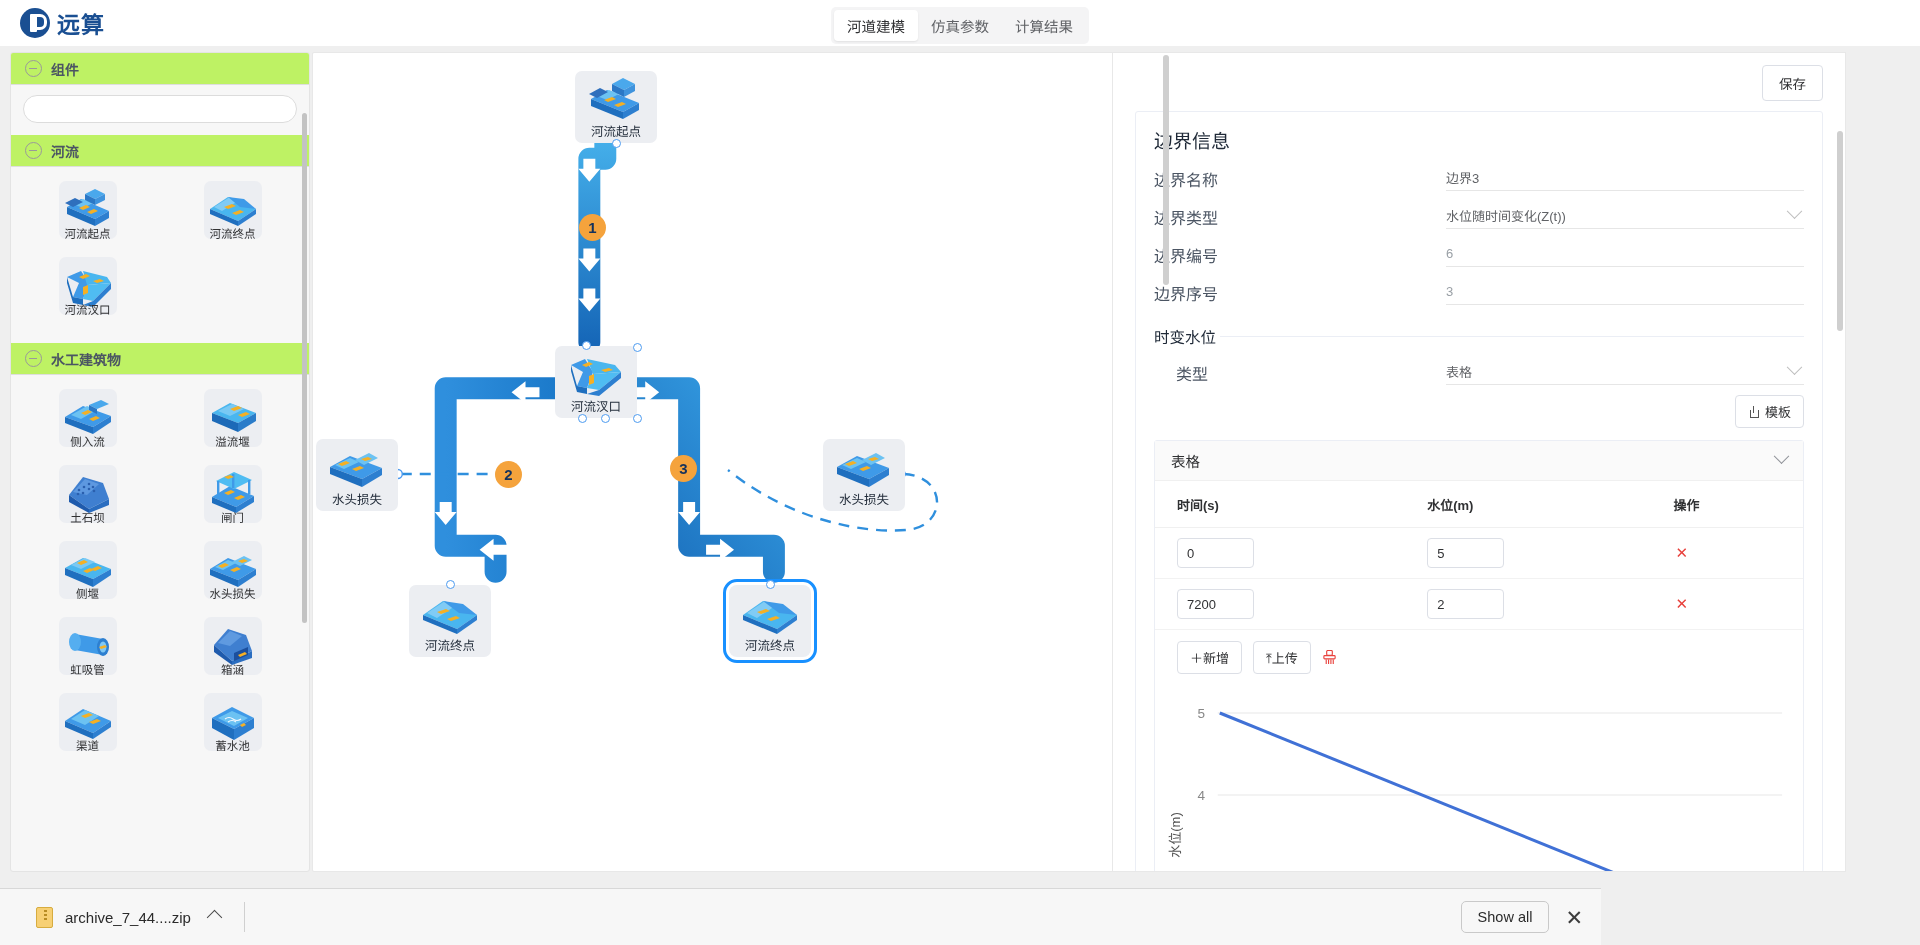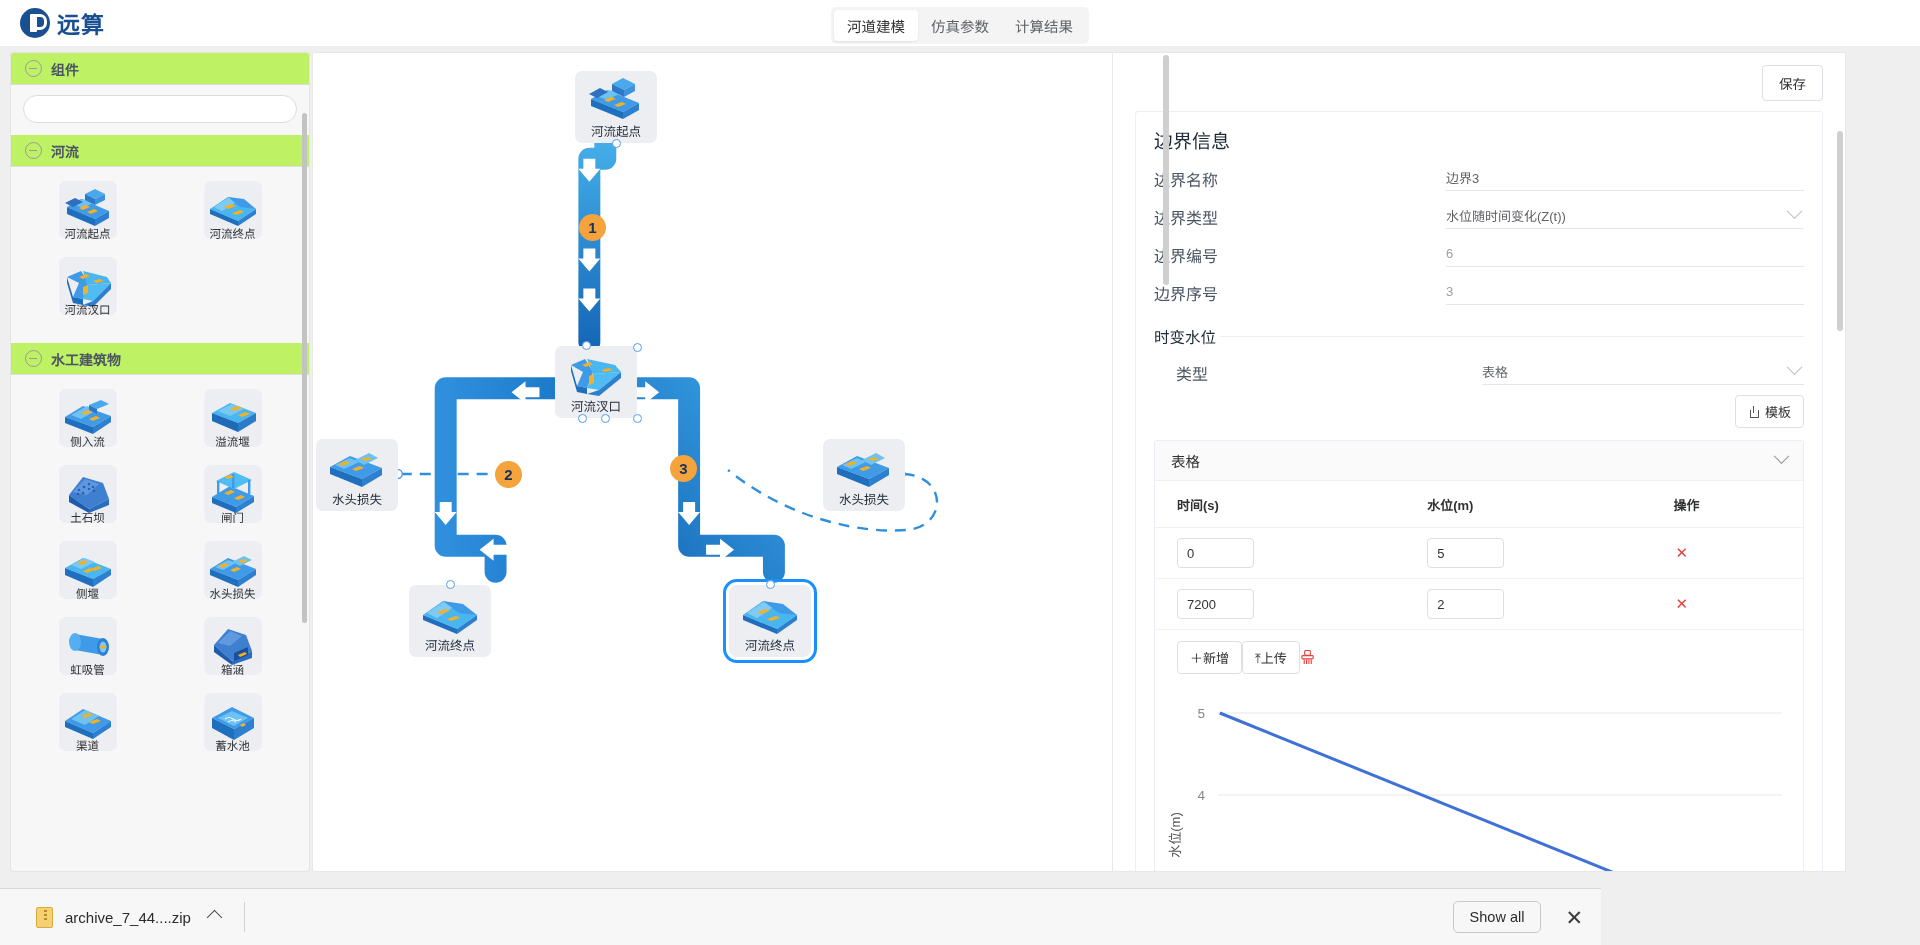--- a/index.html
+++ b/index.html
@@ -190,21 +190,21 @@
   .tbl td { padding: 10px 0; border-bottom: 1px solid #f2f2f2; }
   .tbl td:nth-child(1) { padding-left: 22px; }
   .cell-input {
     width: 77px; height: 30px; border: 1px solid #dcdfe6; border-radius: 4px;
     font-size: 13px; font-family: inherit; color: #303133; padding: 0 9px; outline: none;
   }
   .del-x {
     color: #e8413c; font-size: 15px; font-weight: 700; cursor: pointer;
     background: none; border: none; font-family: inherit; padding: 0 2px;
   }
-  .tbl-actions { display: flex; align-items: center; padding: 11px 0 11px 22px; }
+  .tbl-actions { display: flex; align-items: center; gap: 11px; padding: 11px 0 11px 22px; }
   .btn-sm { padding: 6px 12px; font-size: 13px; }
   .icon-clear {
     width: 15px; height: 16px; position: relative; cursor: pointer; flex: none;
   }
   .icon-clear svg { display: block; }
   .chart-area { position: relative; height: 260px; margin-top: 10px; }
   .chart-svg { width: 100%; height: 100%; display: block; }
   .rp-scrollbar {
     position: absolute; right: 2px; top: 78px; width: 6px; height: 200px;
     background: #cfcfcf; border-radius: 3px;
@@ -227,21 +227,21 @@
     content: ""; position: absolute; left: 7px; top: 2px; width: 3px; height: 12px;
     background: repeating-linear-gradient(#b88c23 0 2px, #f7d074 2px 4px);
   }
   .dl-name { font-size: 15px; color: #2b2b2b; }
   .dl-caret {
     width: 11px; height: 11px; border-left: 1.8px solid #4a4a4a;
     border-top: 1.8px solid #4a4a4a; transform: rotate(45deg); margin-left: 6px;
     cursor: pointer;
   }
   .dl-sep { width: 1px; height: 30px; background: #d0d0d0; margin-left: 6px; }
-  .dl-right { display: flex; align-items: center; gap: 24px; }
+  .dl-right { display: flex; align-items: center; gap: 16px; }
   .showall {
     border: 1px solid #c9c9c9; background: #f7f7f7; border-radius: 5px;
     font-size: 14.5px; color: #2b2b2b; padding: 7px 16px; cursor: pointer;
     font-family: inherit;
   }
   .close-x {
     font-size: 21px; color: #3c3c3c; cursor: pointer; line-height: 1;
     background: none; border: none; font-family: inherit;
   }
 </style>
@@ -718,21 +718,21 @@
         <div class="form-field">
           <span>3</span>
         </div>
       </div>
 
       <div class="subsec">
         <span class="subsec-title">时变水位</span>
         <span class="subsec-line"></span>
       </div>
 
-      <div class="form-row" style="padding-left:22px;gap:36px;">
+      <div class="form-row" style="padding-left:22px;">
         <div class="form-label" style="width:270px;">类型</div>
         <div class="form-field filled">
           <span>表格</span>
           <span class="chev"></span>
         </div>
       </div>
 
       <div class="tmpl-row">
         <button class="btn btn-sm">
           <span class="icon-dl"></span><span>模板</span>

